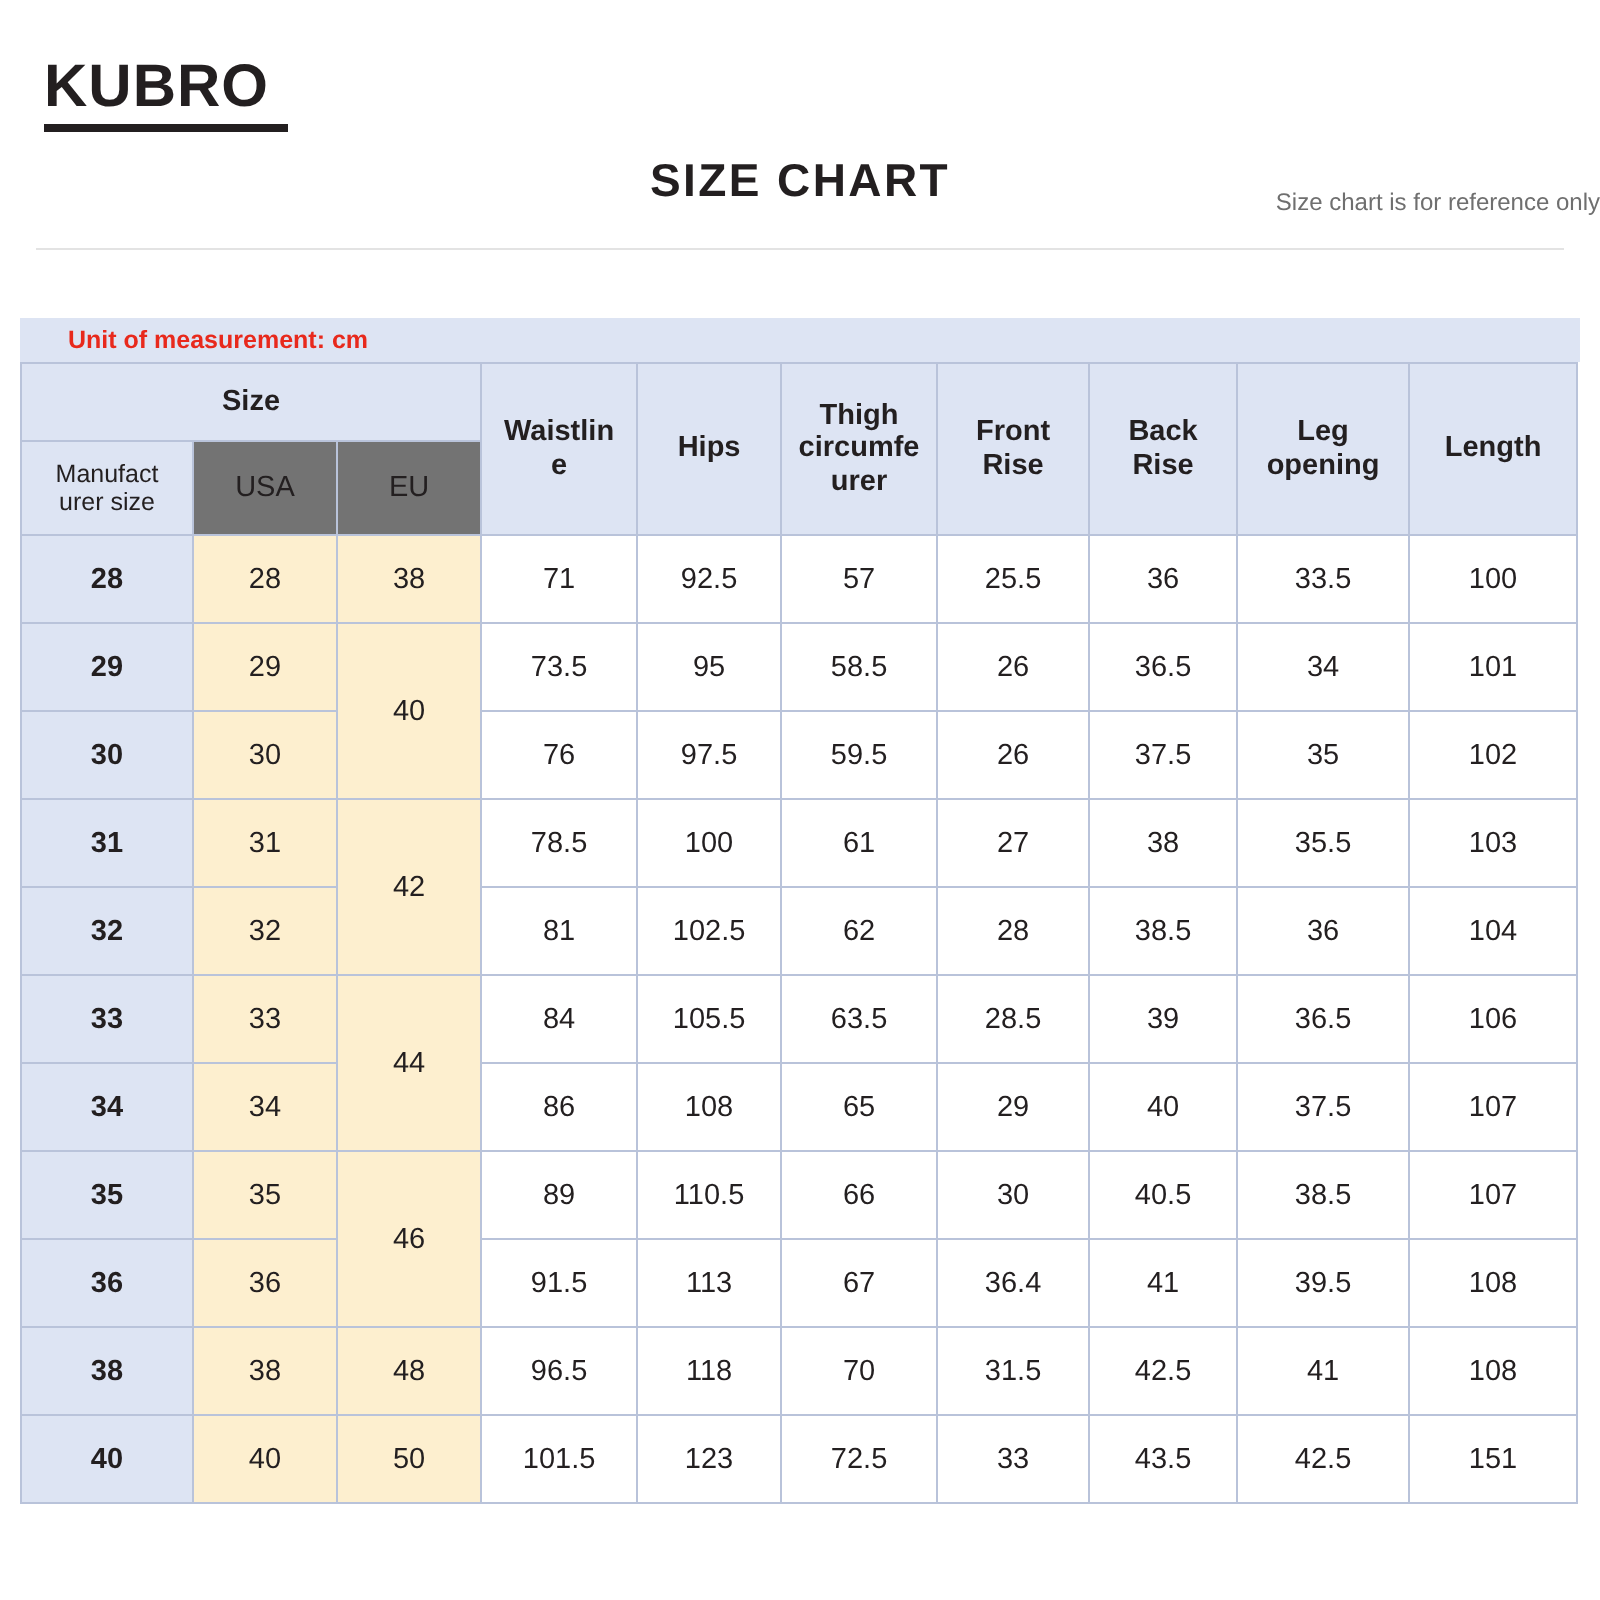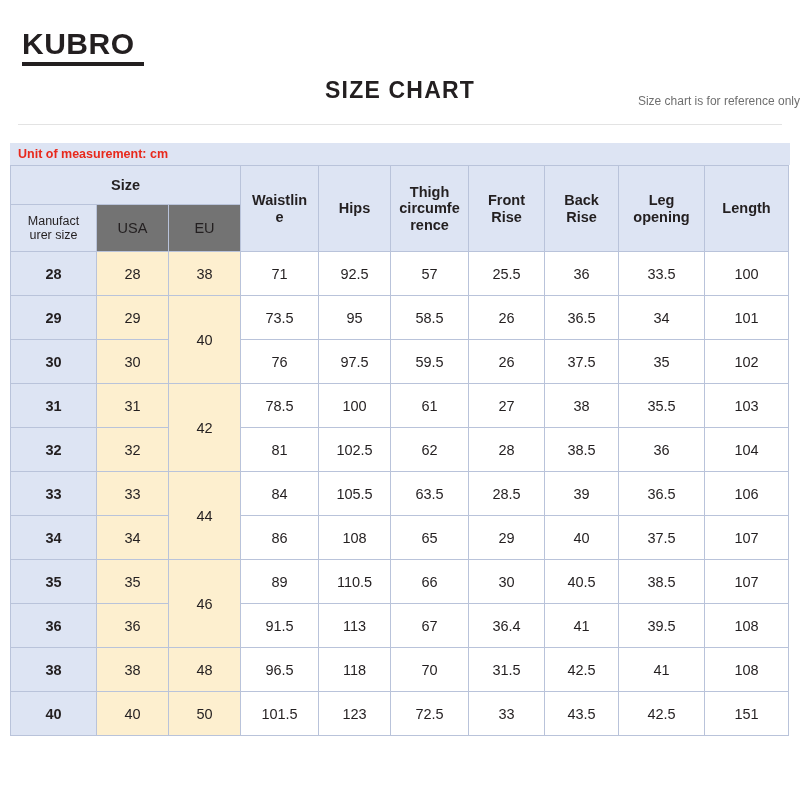--- a/index.html
+++ b/index.html
@@ -60,25 +60,25 @@
     font-size: 12px;
     color: #6f6f6f;
   }
   .rule {
     margin: 16px 18px 0 18px;
     height: 1px;
     background: #e3e3e3;
   }
   
   .unit-bar {
-    margin: 18px 10px 0 10px;
+    margin: 34px 10px 0 10px;
     background: #dde4f3;
     height: 22px;
     line-height: 22px;
-    padding-left: 8px;
+    padding-left: 24px;
     font-size: 12.5px;
     font-weight: bold;
     color: #e8291c;
     box-sizing: border-box;
   }
   
   table.size-chart {
     margin: 0 10px;
     border-collapse: collapse;
     width: 700px;
@@ -188,21 +188,21 @@
         <th class="hcol" rowspan="2">
           <span style="white-space:pre-line">Waistlin
 e</span>
         </th>
         <th class="hcol" rowspan="2">
           <span style="white-space:pre-line">Hips</span>
         </th>
         <th class="hcol" rowspan="2">
           <span style="white-space:pre-line">Thigh
 circumfe
-rence</span>
+urer</span>
         </th>
         <th class="hcol" rowspan="2">
           <span style="white-space:pre-line">Front
 Rise</span>
         </th>
         <th class="hcol" rowspan="2">
           <span style="white-space:pre-line">Back
 Rise</span>
         </th>
         <th class="hcol" rowspan="2">

